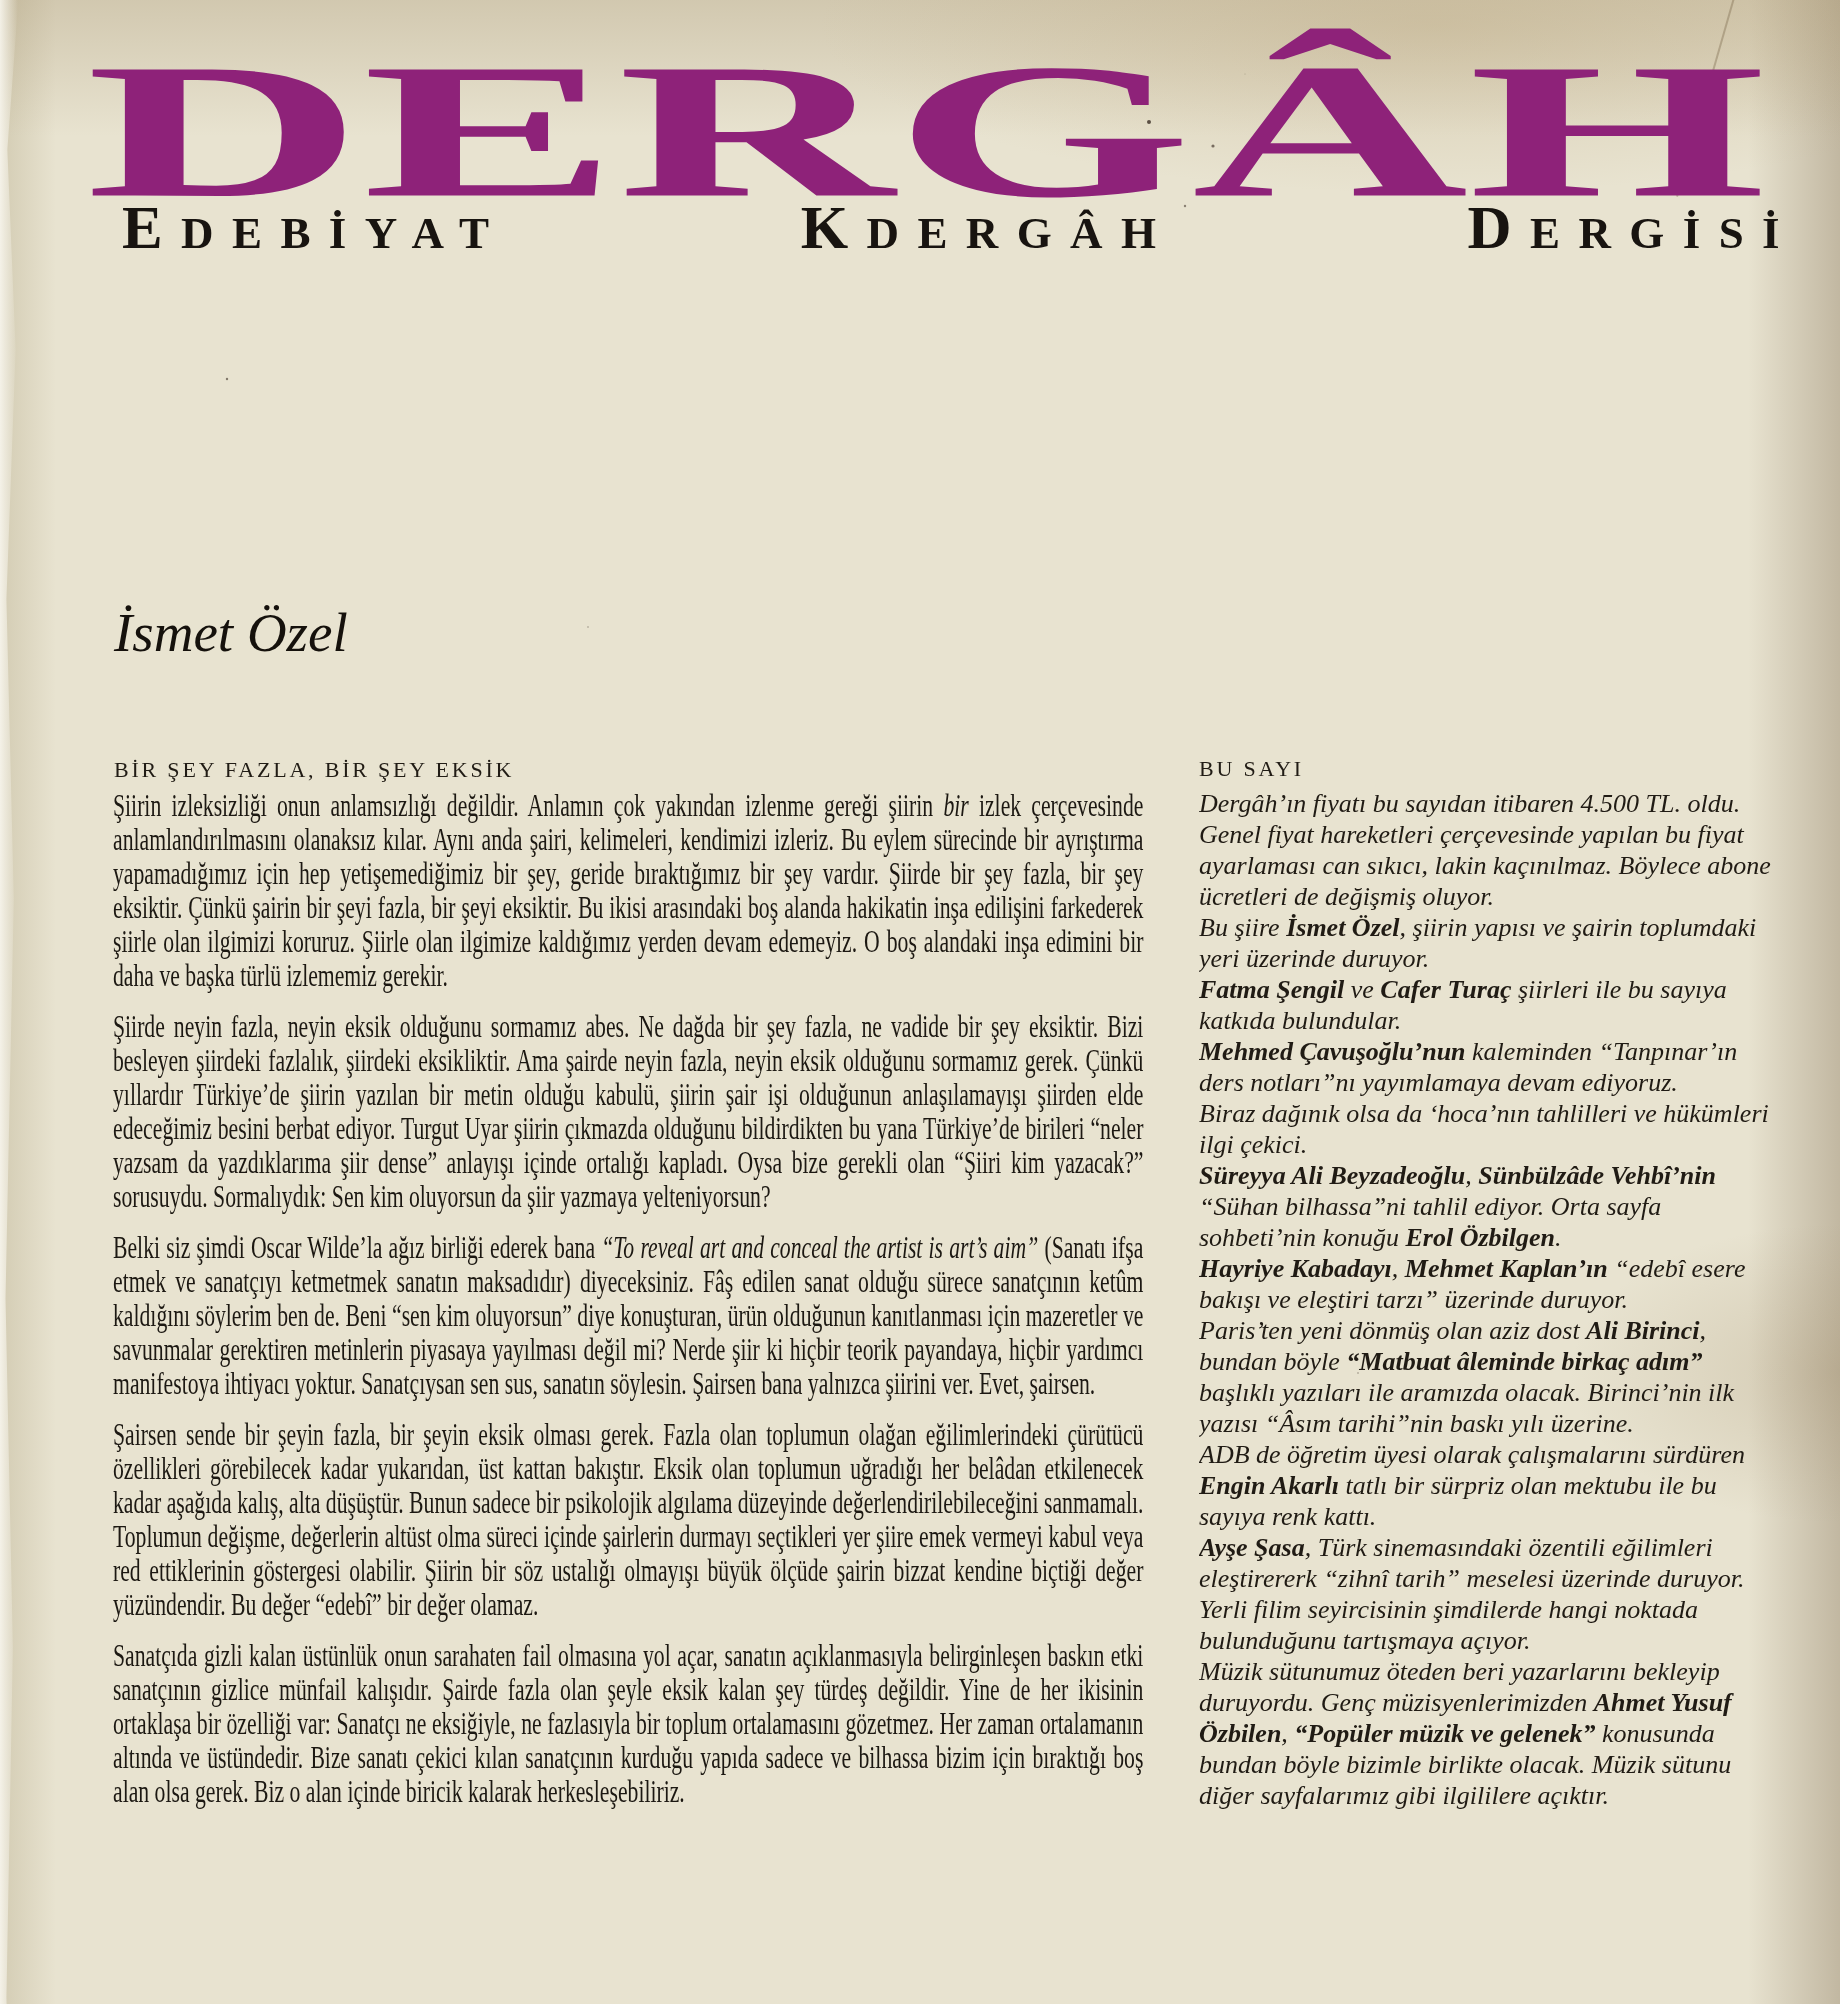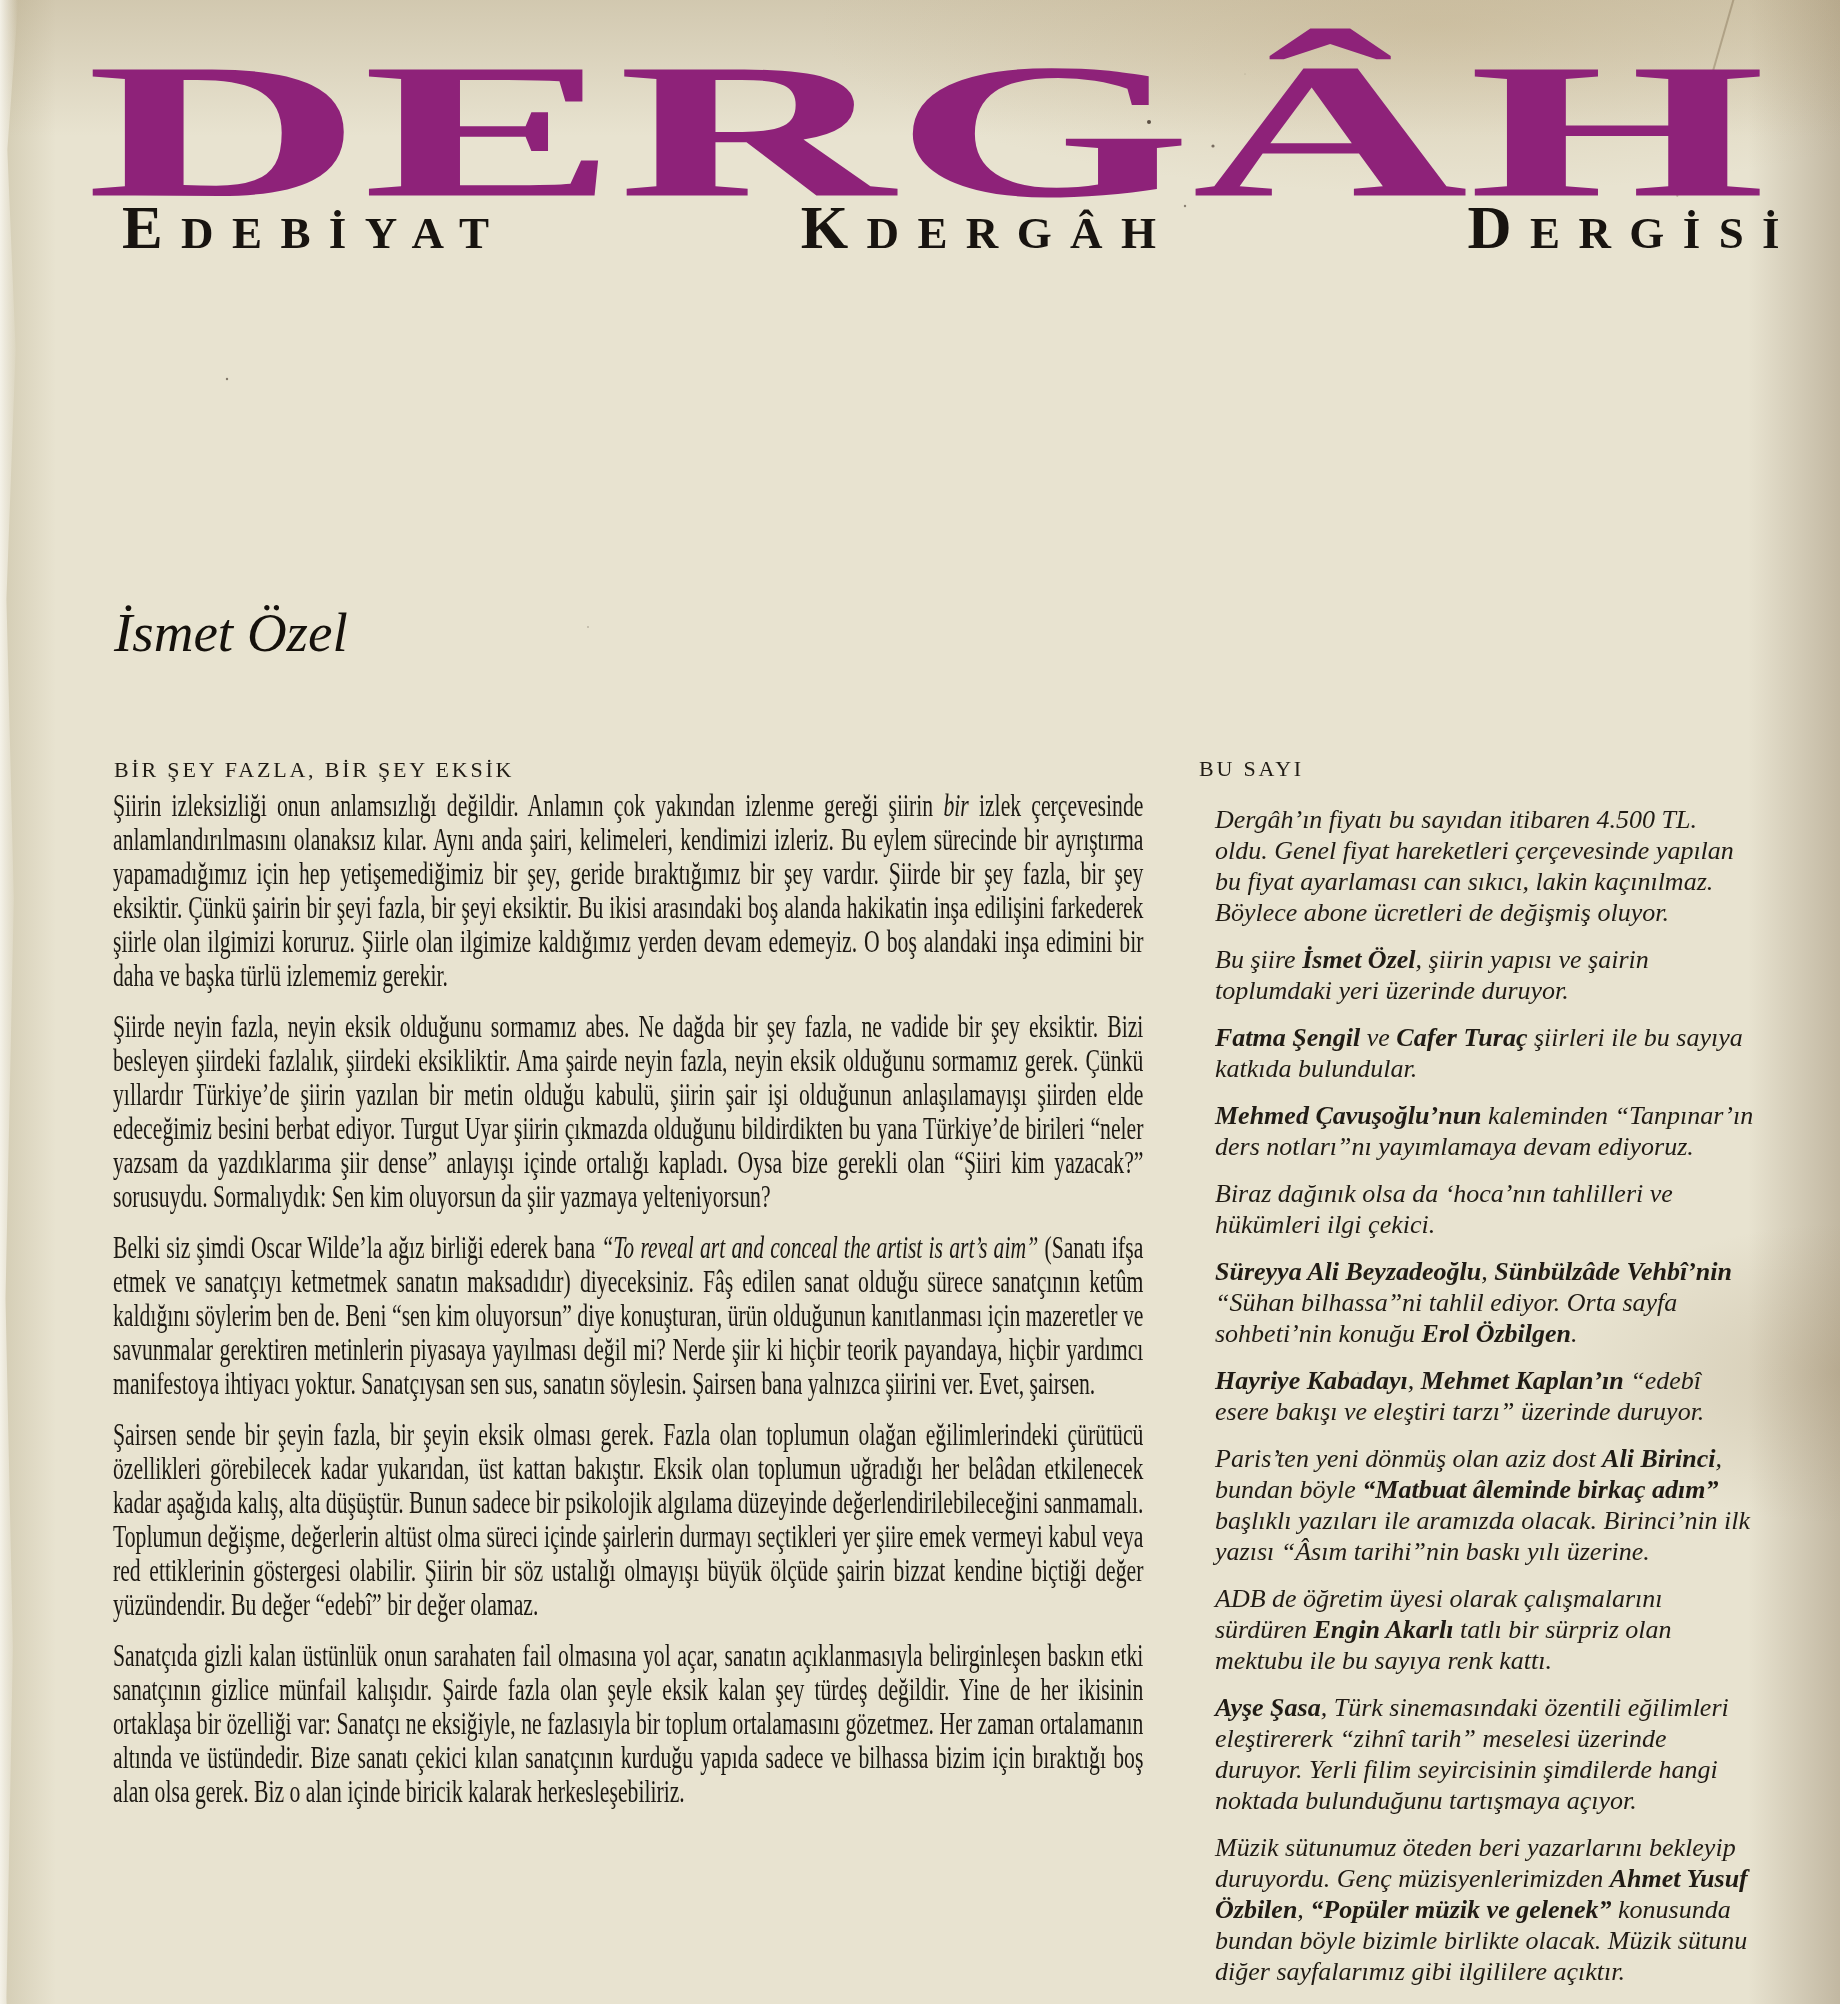--- a/index.html
+++ b/index.html
@@ -44,21 +44,21 @@
   }
   .condense{
     width:1472px; transform:scale(0.7,1); transform-origin:0 0;
     font-size:31px; line-height:34px; text-align:justify; color:#1c1812;
   }
   .condense p{margin:0 0 17px 0;}
   .right-col{
     position:absolute; left:1199px; top:788px; width:573px; height:1227px; overflow:hidden;
     font-style:italic; font-size:26px; line-height:31px; color:#201b14; text-align:left;
   }
-  .right-col p{margin:16px;}
+  .right-col p{margin:0;}
   .b{font-weight:bold;}
   .i{font-style:italic;}
   
   .specks{position:absolute; left:1147px; top:120px; width:4px; height:4px; border-radius:50%;
     background:rgba(45,32,24,0.75);
     box-shadow: 64px 24px 0 -0.4px rgba(45,32,24,0.6), 36px 84px 0 -0.8px rgba(45,32,24,0.5),
       -922px 257px 0 -0.8px rgba(45,32,24,0.55), -561px 505px 0 -1.2px rgba(45,32,24,0.4),
       209px 1251px 0 -1.2px rgba(45,32,24,0.45), -241px 1933px 0 -0.8px rgba(45,32,24,0.4),
       481px 12px 0 -1.6px rgba(45,32,24,0.5), 96px -48px 0 -1.6px rgba(45,32,24,0.5);
   }

